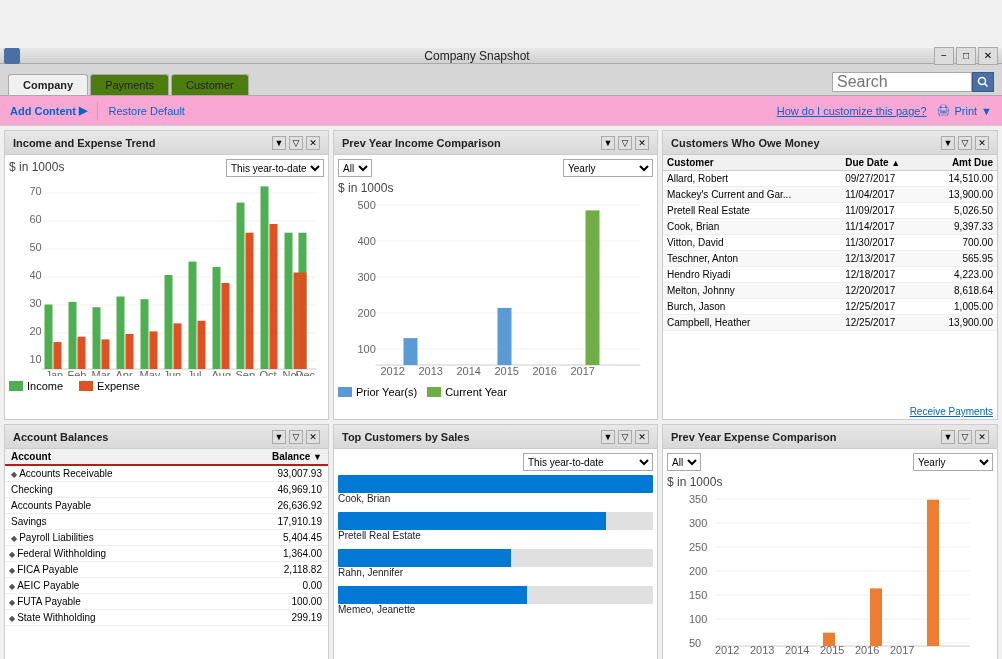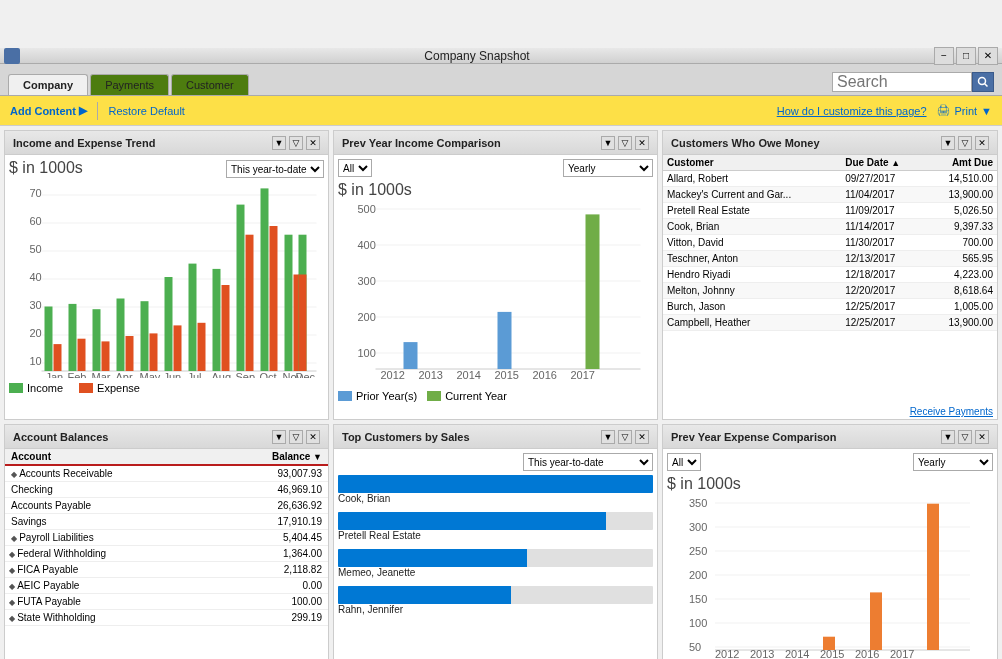--- a/index.html
+++ b/index.html
@@ -65,21 +65,21 @@
       border: 1px solid #3a5a8a;
       display: flex;
       align-items: center;
       justify-content: center;
       cursor: pointer;
     }
     .search-btn svg { width: 12px; height: 12px; }
 
     
     .toolbar {
-      background: #fde047;
+      background: #f9a8d4;
       height: 30px;
       display: flex;
       align-items: center;
       padding: 0 10px;
       border-bottom: 1px solid #ccc;
     }
     .add-content-btn {
       color: #0066cc;
       font-weight: bold;
       font-size: 12px;
@@ -122,21 +122,21 @@
       border-bottom: 1px solid #ccc;
       min-height: 24px;
     }
     .panel-title { font-size: 11px; font-weight: bold; color: #222; }
     .panel-controls { display: flex; gap: 3px; }
     .panel-ctrl-btn { width: 14px; height: 14px; background: #e0e0e0; border: 1px solid #aaa; display: flex; align-items: center; justify-content: center; cursor: pointer; font-size: 9px; }
 
     .panel-body { flex: 1; overflow: hidden; padding: 4px; }
 
     
-    .chart-label { font-size: 16px; color: #444; margin-bottom: 2px; }
+    .chart-label { font-size: 12px; color: #444; margin-bottom: 2px; }
     .chart-dropdown { height: 18px; font-size: 10px; border: 1px solid #aaa; background: white; }
     .chart-header-row { display: flex; align-items: center; justify-content: space-between; margin-bottom: 4px; }
 
     .bar-chart-container { position: relative; width: 100%; height: 195px; }
     .bar-chart-svg { width: 100%; height: 100%; }
 
     .chart-legend { display: flex; gap: 16px; margin-top: 4px; }
     .legend-item { display: flex; align-items: center; gap: 4px; font-size: 10px; }
     .legend-color { width: 14px; height: 10px; }
 
@@ -582,29 +582,29 @@
     <div class="horiz-bar-label">Cook, Brian</div>
   </div>
           <div class="horiz-bar-row">
     <div class="horiz-bar-track">
       <div class="horiz-bar-fill" style="width:85%"></div>
     </div>
     <div class="horiz-bar-label">Pretell Real Estate</div>
   </div>
           <div class="horiz-bar-row">
     <div class="horiz-bar-track">
-      <div class="horiz-bar-fill" style="width:60%"></div>
-    </div>
-    <div class="horiz-bar-label">Memeo, Jeanette</div>
+      <div class="horiz-bar-fill" style="width:55%"></div>
+    </div>
+    <div class="horiz-bar-label">Rahn, Jennifer</div>
   </div>
           <div class="horiz-bar-row">
     <div class="horiz-bar-track">
-      <div class="horiz-bar-fill" style="width:55%"></div>
-    </div>
-    <div class="horiz-bar-label">Rahn, Jennifer</div>
+      <div class="horiz-bar-fill" style="width:60%"></div>
+    </div>
+    <div class="horiz-bar-label">Memeo, Jeanette</div>
   </div>
         </div>
     </div>
   </div>
 
   <div class="panel prev-expense-panel">
     <div class="panel-header">
       <span class="panel-title">Prev Year Expense Comparison</span>
       <div class="panel-controls">
         <div class="panel-ctrl-btn">▼</div>

